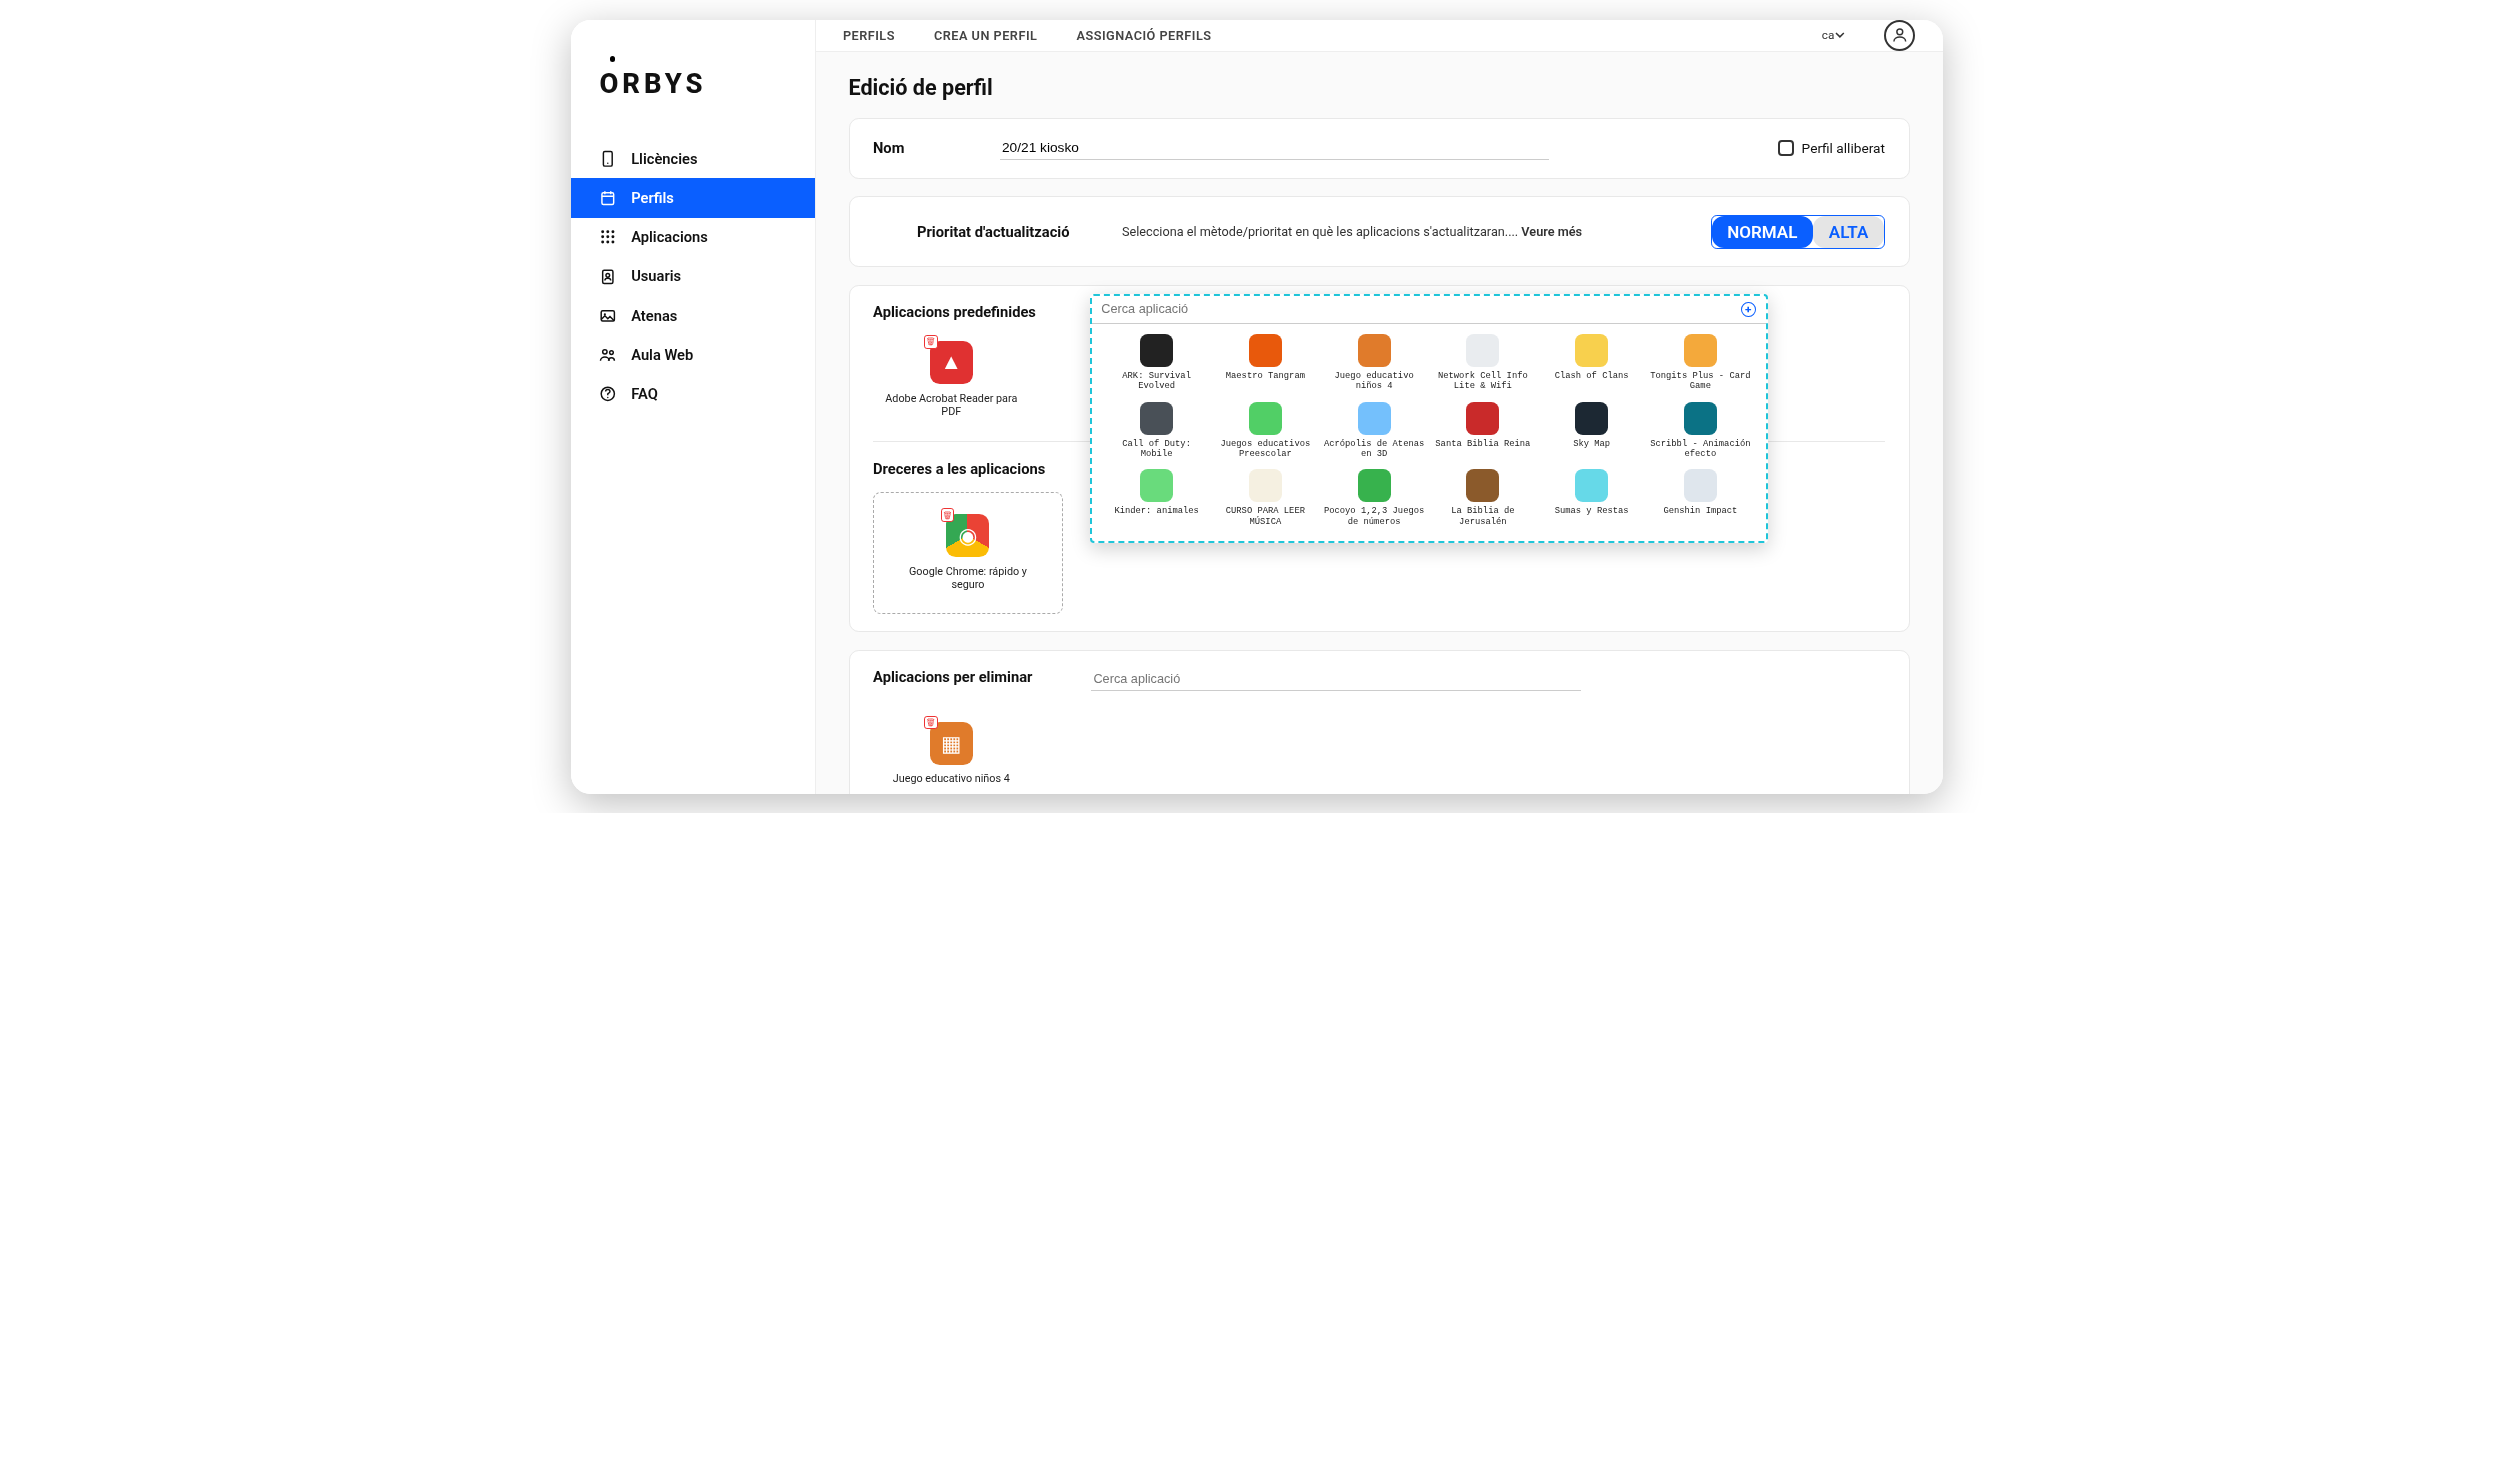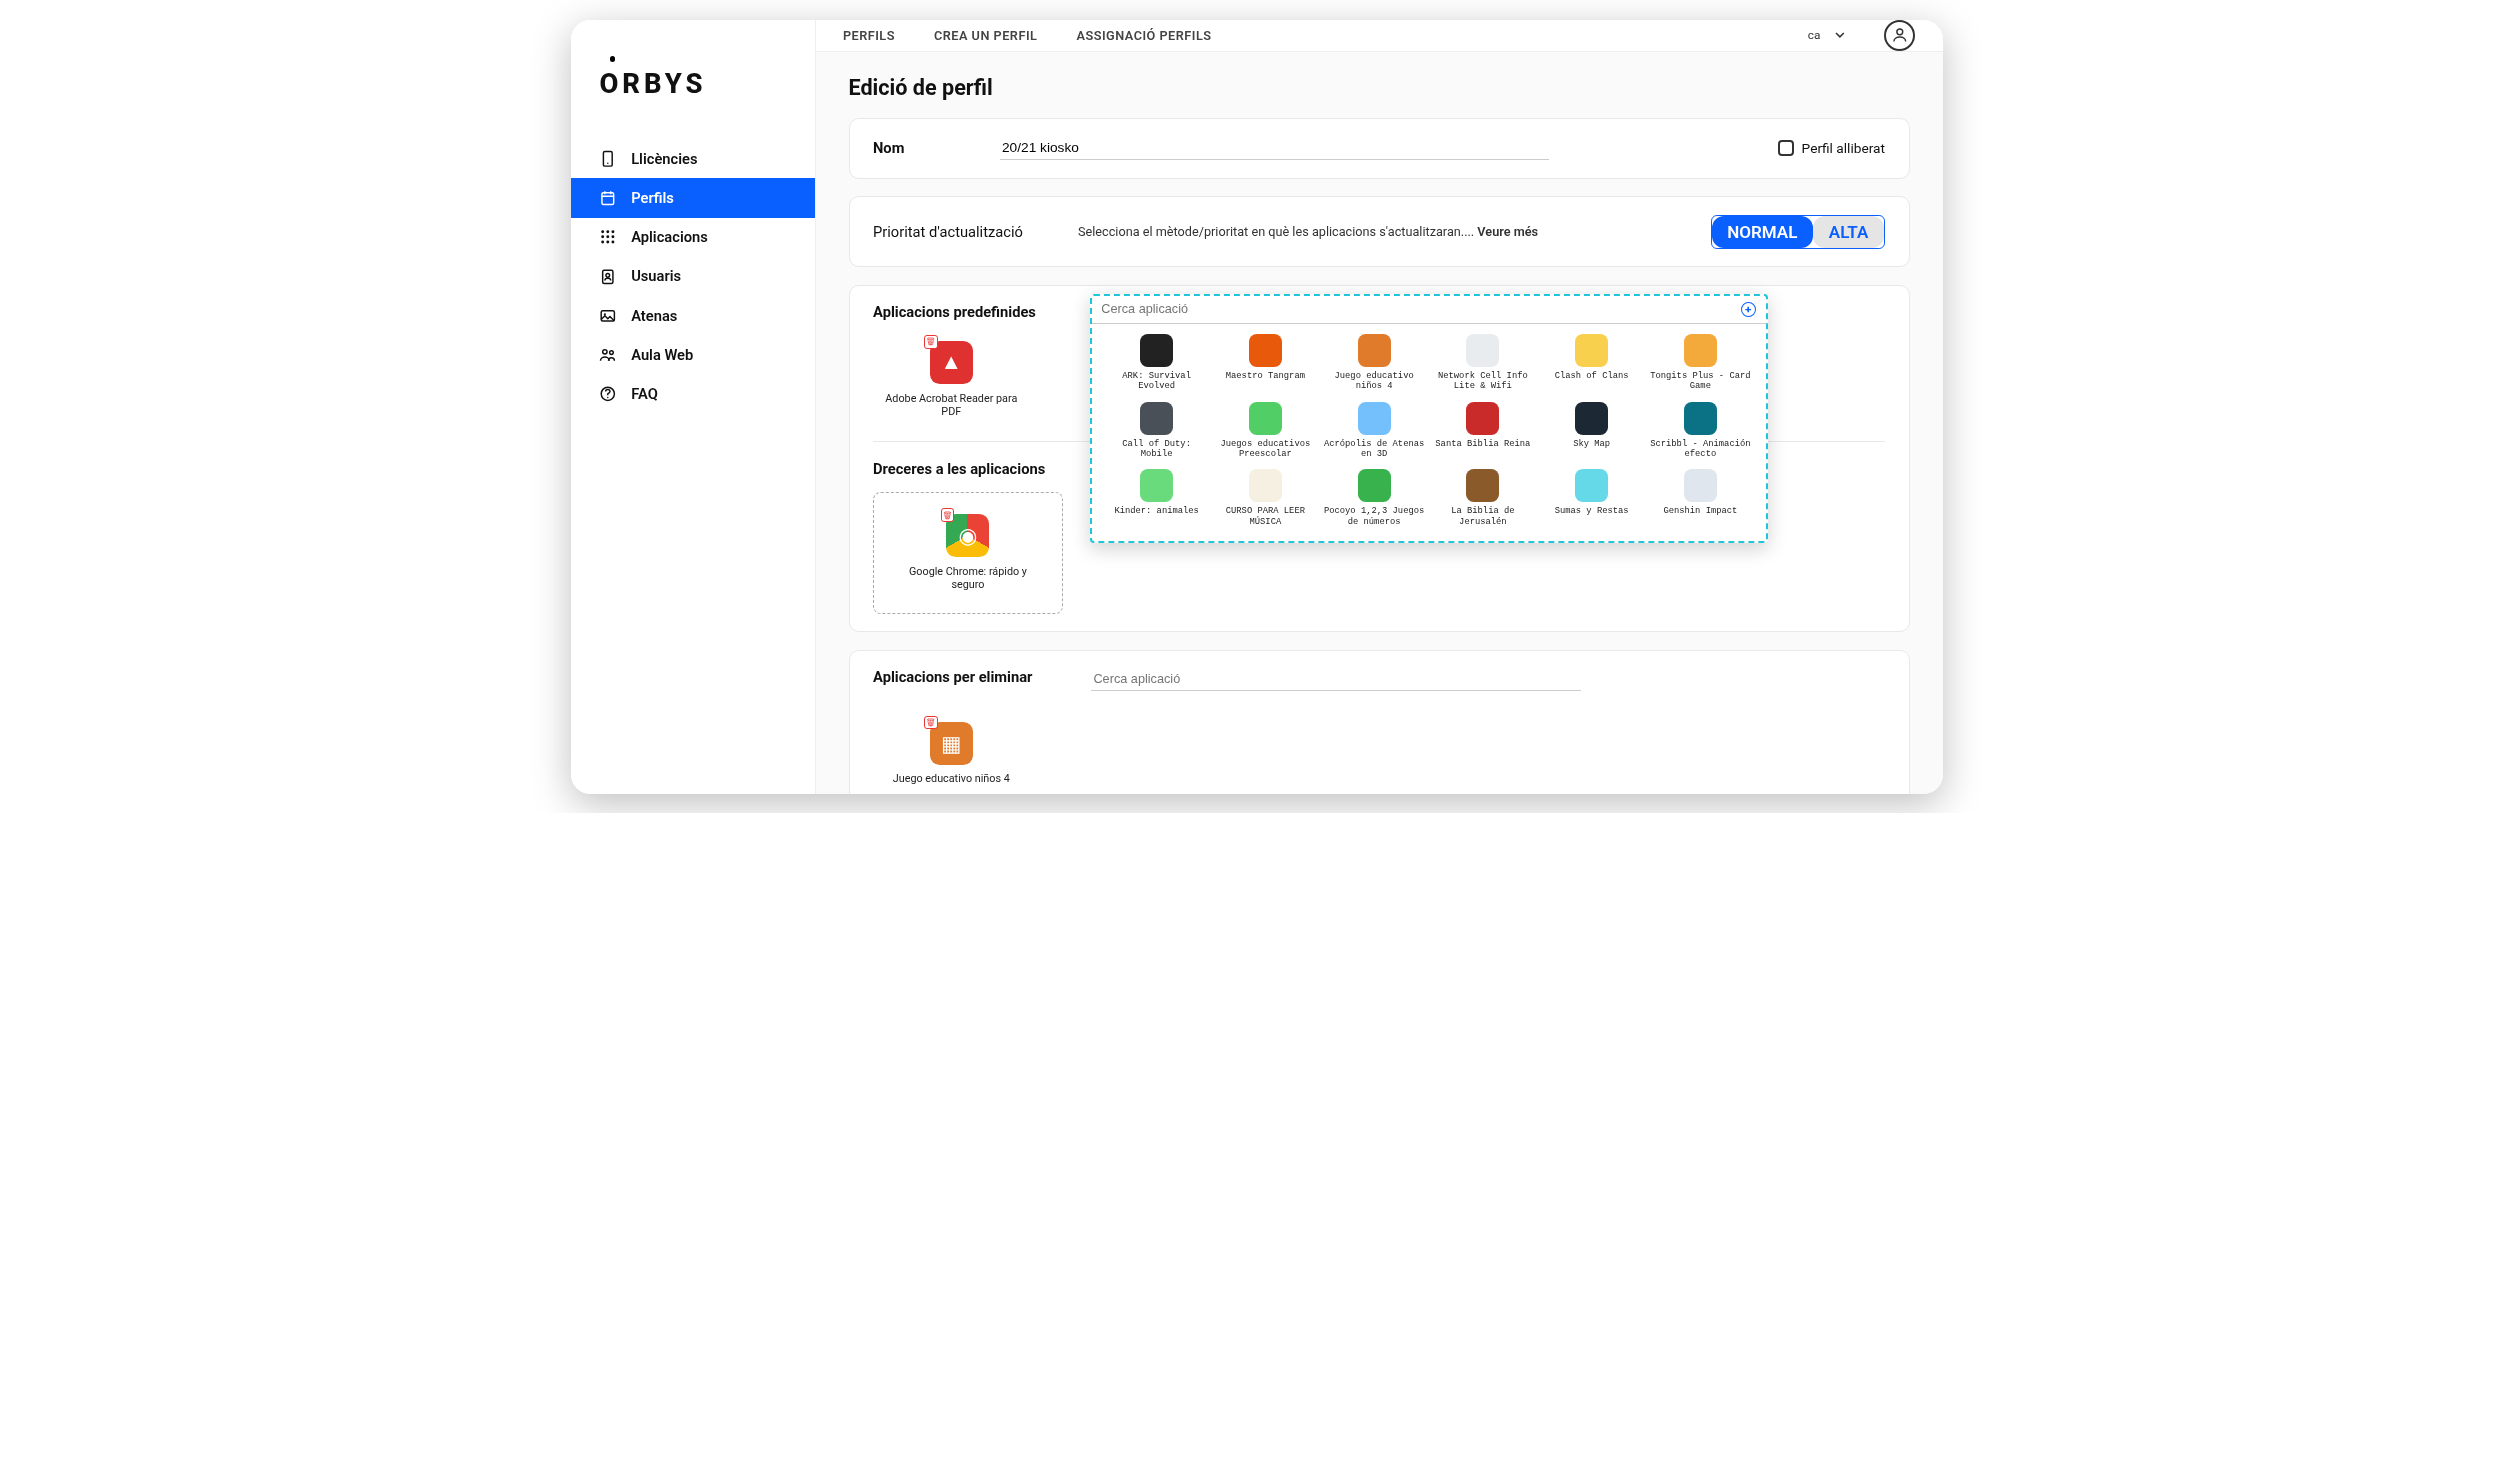--- a/index.html
+++ b/index.html
@@ -9,32 +9,32 @@
 .logo { font-size: 27.4px; font-weight: 800; letter-spacing: 3.9px; padding: 19.6px 29px 39px 29px; position: relative; }
 .logo .dot { position: absolute; left: 39px; top: 7.8px; width: 5.9px; height: 5.9px; border-radius: 50%; background: #000; }
 .nav { list-style: none; }
 .nav li { display: flex; align-items: center; gap: 13.7px; padding: 9.8px 27.4px; font-size: 14.7px; font-weight: 600; color: #111; cursor: pointer; }
 .nav li.active { background: #0a5fff; color: #fff; }
 .nav li .icon { width: 19.6px; height: 19.6px; display: inline-flex; align-items: center; justify-content: center; }
 .main { flex: 1; display: flex; flex-direction: column; background: #fafafa; overflow: auto; }
 .topbar { height: 55px; background: #fff; border-bottom: 1px solid #eee; display: flex; align-items: center; padding: 0 27.4px; gap: 39px; }
 .topbar .tab { font-size: 12.7px; font-weight: 600; letter-spacing: 0.5px; color: #444; cursor: pointer; }
 .topbar .spacer { flex: 1; }
-.lang { font-size: 11.8px; color: #333; cursor: pointer; display: flex; align-items: center; gap: 15px; }
+.lang { font-size: 11.8px; color: #333; cursor: pointer; display: flex; align-items: center; gap: 1px; }
 .avatar { width: 31px; height: 31px; border: 2px solid #333; border-radius: 50%; display: flex; align-items: center; justify-content: center; cursor: pointer; }
 .content { padding: 23.5px 33px; }
 .page-title { font-size: 21.6px; font-weight: 700; margin-bottom: 17.6px; }
 .card { background: #fff; border: 1px solid #e8e8e8; border-radius: 9.8px; padding: 17.6px 23.5px; margin-bottom: 17.6px; }
 .row-nom { display: flex; align-items: center; gap: 39px; }
 .row-nom .label { font-weight: 700; font-size: 14.7px; min-width: 88px; }
 .row-nom input[type=text] { flex: 1; border: none; border-bottom: 1px solid #ccc; padding: 3.9px 2px; font-size: 13.7px; outline: none; max-width: 549px; }
 .alliberat { display: flex; align-items: center; gap: 7.8px; font-size: 13.7px; margin-left: auto; }
 .alliberat .chk { width: 15.7px; height: 15.7px; border: 2px solid #333; border-radius: 3.9px; }
 .row-prio { display: flex; align-items: center; gap: 29px; }
-.row-prio .label { font-weight: 400; font-size: 14.7px; min-width: 176px; }
+.row-prio .label { font-weight: 700; font-size: 14.7px; min-width: 176px; margin-left: 44px; }
 .row-prio .desc { font-size: 12.7px; color: #333; flex: 1; }
 .row-prio .desc .more { color: #333; font-weight: 600; cursor: pointer; }
 .toggle { display: flex; border: 1px solid #0a5fff; border-radius: 5.9px; overflow: hidden; }
 .toggle .opt { padding: 5.9px 15.7px; font-size: 17px; font-weight: 600; cursor: pointer; border-radius: 12px; }
 .toggle .opt.active { background: #0a5fff; color: #fff; }
 .toggle .opt.inactive { background: #e5e5e5; color: #0a5fff; }
 .section-title { font-weight: 700; font-size: 14.7px; margin-bottom: 13.7px; }
 .app-grid { display: flex; gap: 39px; flex-wrap: wrap; padding: 5.9px 9.8px; }
 .app-tile { width: 137px; display: flex; flex-direction: column; align-items: center; gap: 7.8px; position: relative; cursor: pointer; }
 .app-tile .icon-box { width: 43px; height: 43px; border-radius: 9.8px; position: relative; display: flex; align-items: center; justify-content: center; font-size: 21.6px; color: #fff; }

